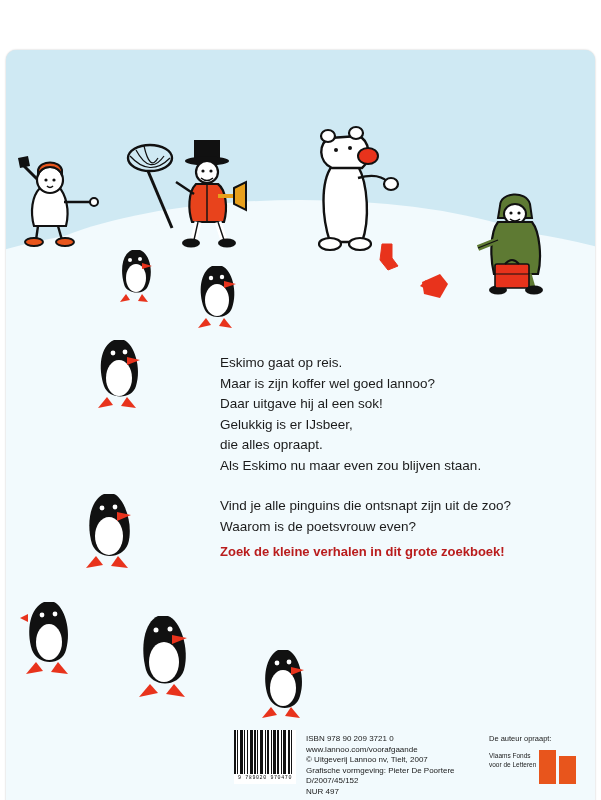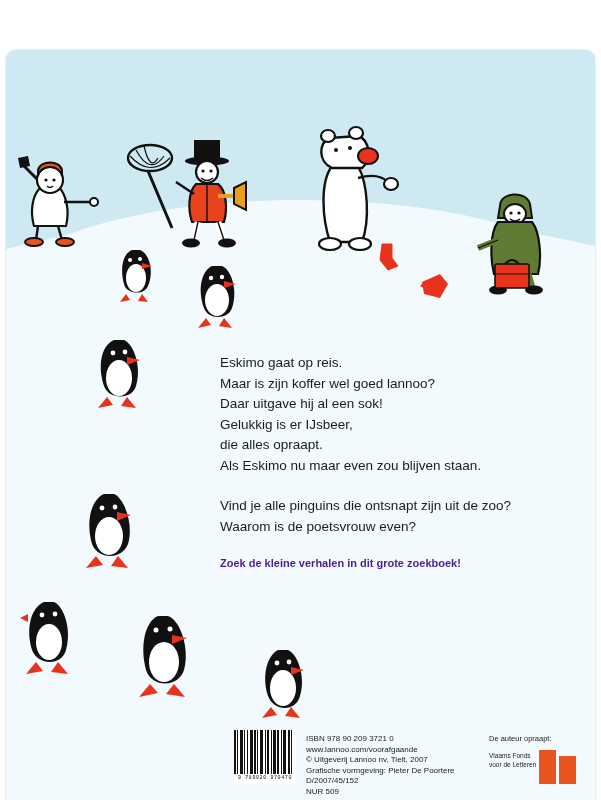--- a/index.html
+++ b/index.html
@@ -68,24 +68,24 @@
     width: 340px;
     color: #1b1b1b;
     font-size: 13.5px;
     line-height: 20.5px;
   }
   #poem .blk { margin: 0 0 0 0; }
   #poem .gap { height: 20px; }
   #tagline {
     position: absolute;
     left: 214px;
-    top: 504px;
+    top: 493px;
     width: 360px;
-    color: #4c1d95;
-    font-size: 11px;
+    color: #b91c1c;
+    font-size: 13px;
     font-weight: bold;
     line-height: 18px;
   }
   
   #colophon {
     position: absolute;
     left: 300px;
     top: 684px;
     width: 180px;
     font-size: 8px;
@@ -446,21 +446,21 @@
       </div>
       <div class="num">9 789020 970470</div>
     </div>
 
     <div id="colophon">
       <div>ISBN 978 90 209 3721 0</div>
       <div>www.lannoo.com/voorafgaande</div>
       <div>© Uitgeverij Lannoo nv, Tielt, 2007</div>
       <div>Grafische vormgeving: Pieter De Poortere</div>
       <div>D/2007/45/152</div>
-      <div>NUR 509</div>
+      <div>NUR 497</div>
     </div>
 
     <div id="legal">Niets uit deze uitgave mag worden verveelvoudigd en/of openbaar gemaakt door middel van druk, fotokopie, microfilm of op welke wijze ook zonder voorafgaande schriftelijke toestemming van de uitgever.</div>
 
     <div id="credit">
       <div>De auteur opraapt:</div>
       <div class="logo">
         <div class="txt">Vlaams Fonds voor de Letteren</div>
         <div class="sq1"></div>
         <div class="sq2"></div>

